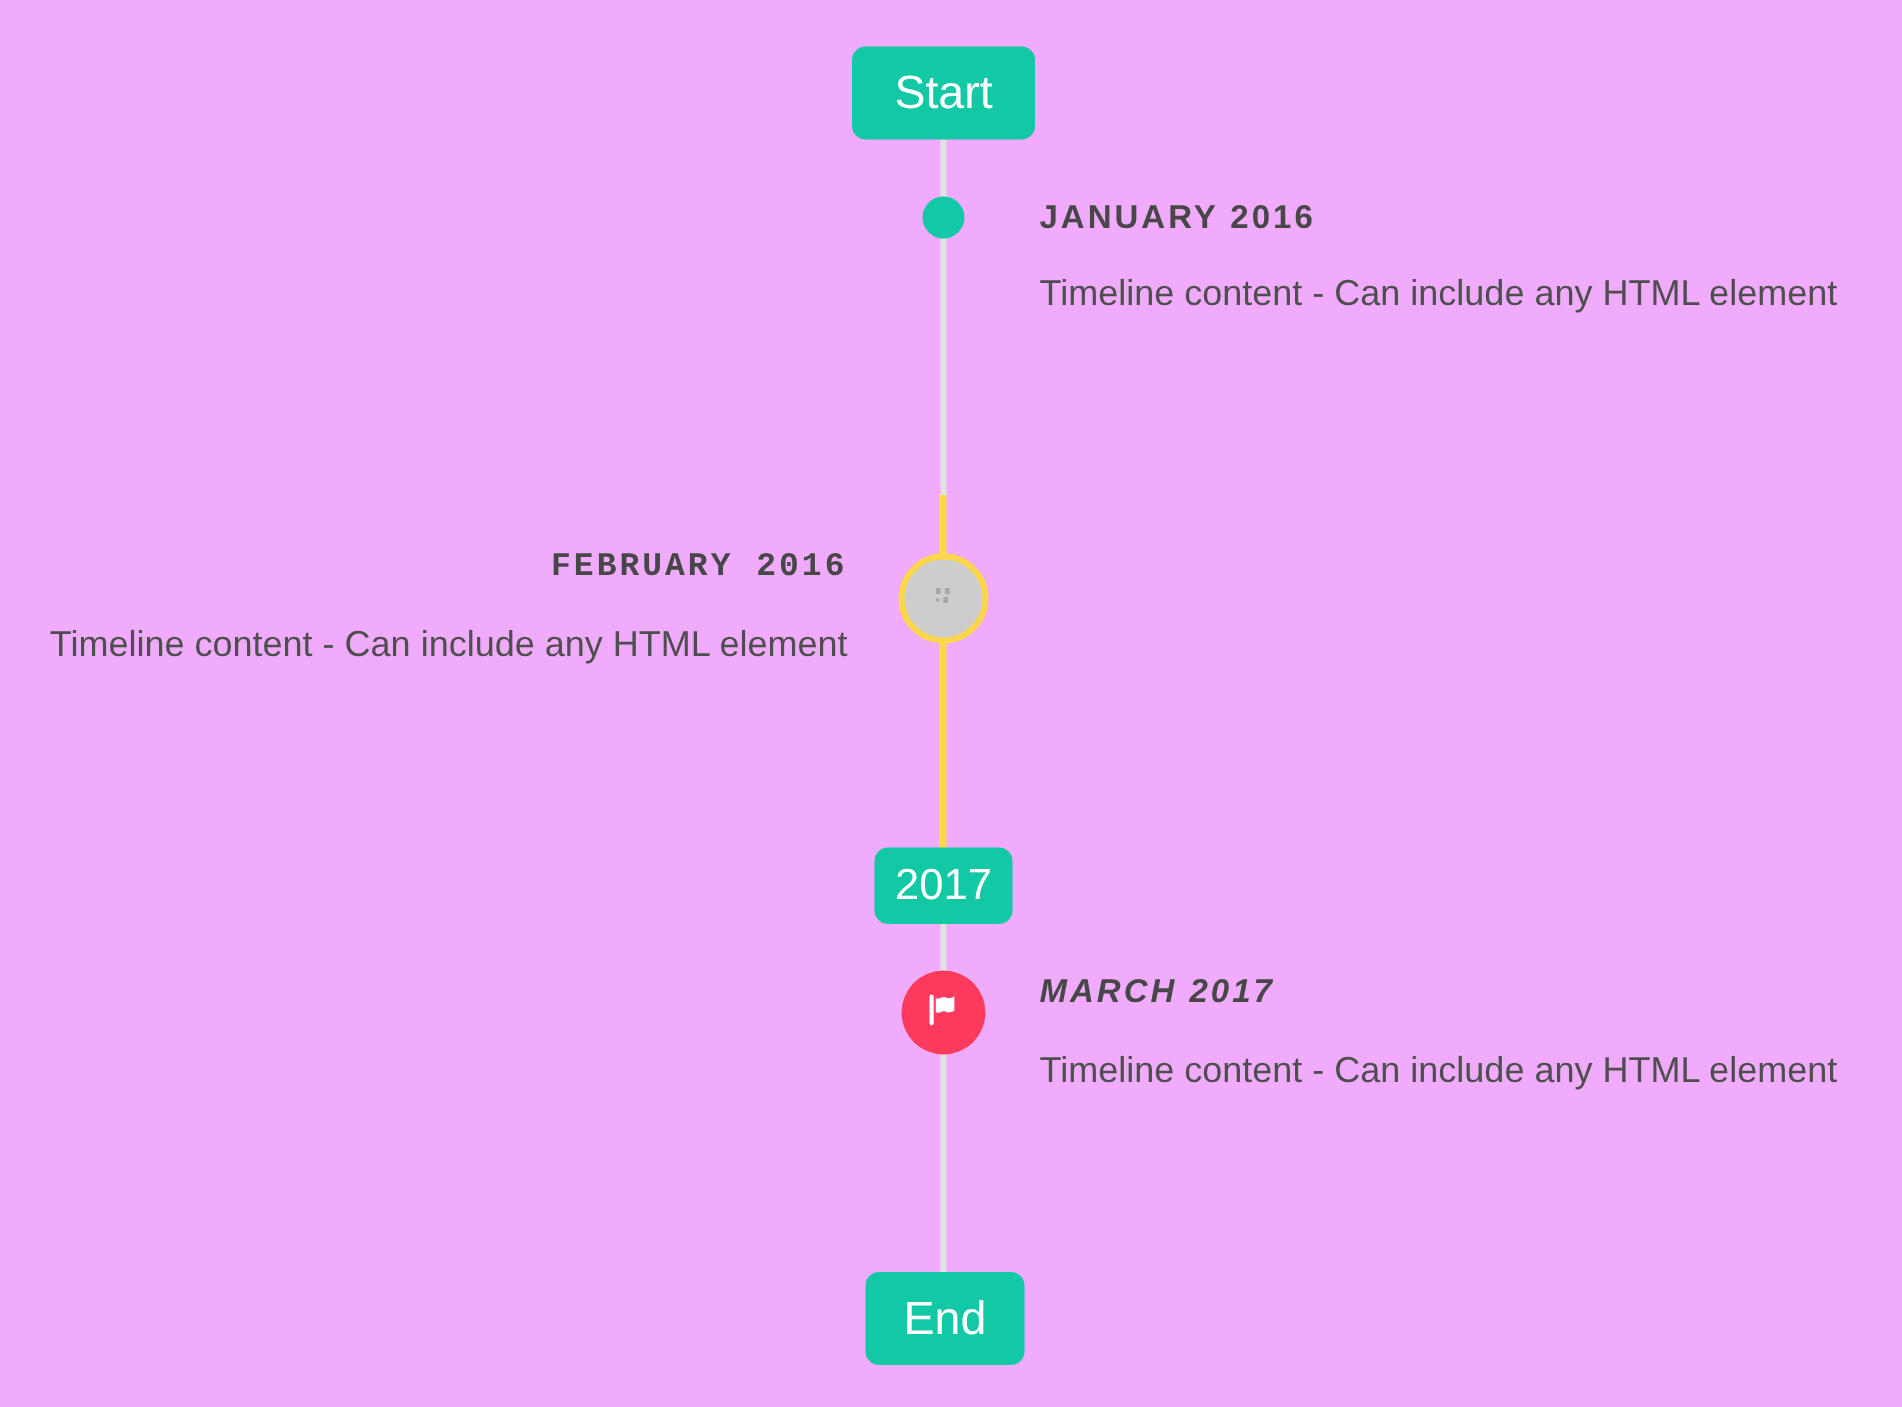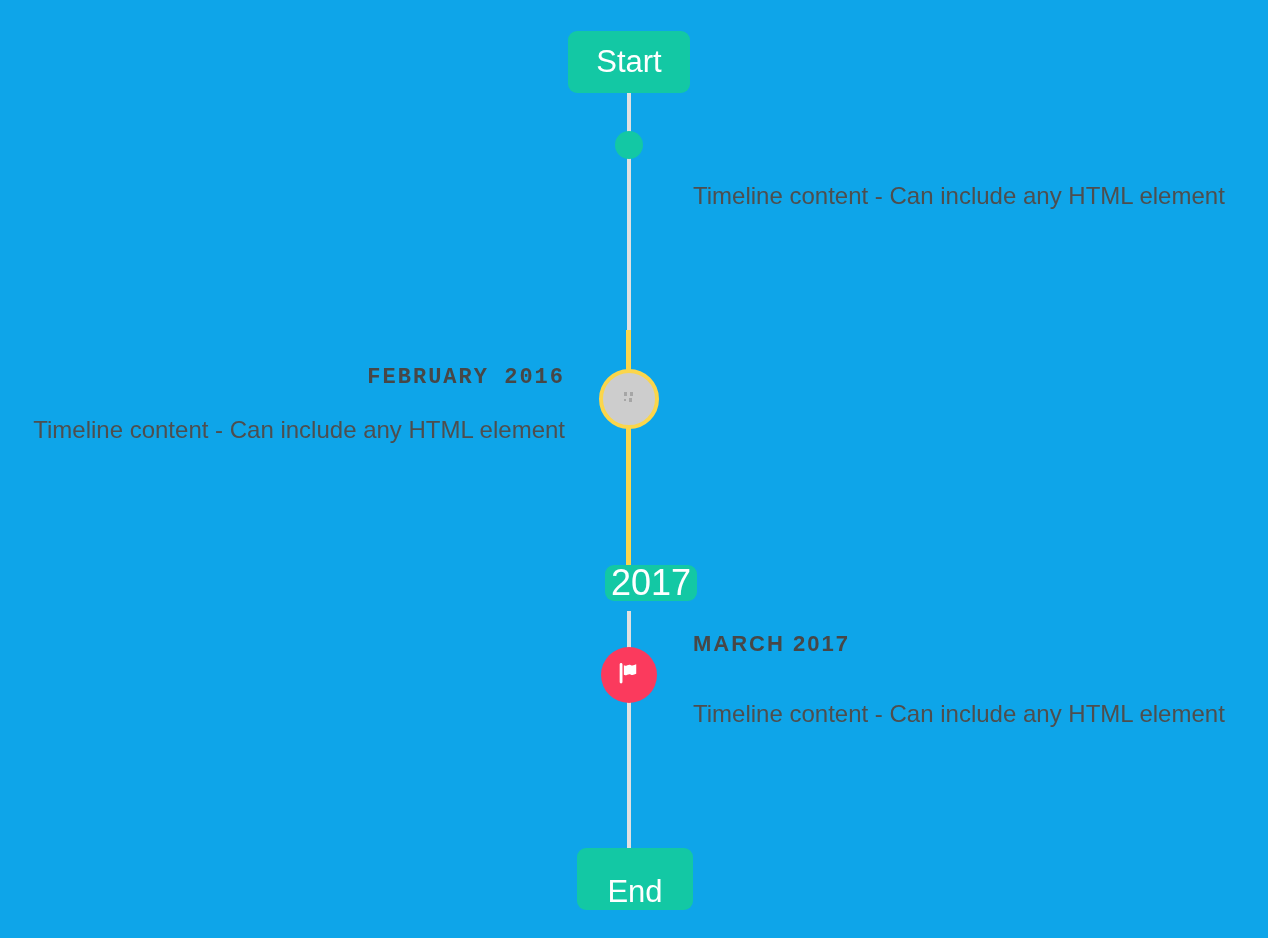--- a/index.html
+++ b/index.html
@@ -3,21 +3,21 @@
 <meta charset="utf-8">
 <style>
   * { margin: 0; padding: 0; box-sizing: border-box; }
   html, body { background: #ffffff; }
   body { font-family: "Liberation Sans", sans-serif; }
 
   .canvas {
     position: relative;
     width: 1268px;
     height: 938px;
-    background: #0ea5e9;
+    background: #f0abfc;
     overflow: hidden;
   }
 
   
   .vseg { position: absolute; z-index: 1; }
   .seg-gray-1 { left: 627px; top: 93px;  width: 4px; height: 237px; background: var(--line-gray); }
   .seg-yellow { left: 626px; top: 330px; width: 5px; height: 236px; background: var(--yellow); }
   .seg-gray-2 { left: 627px; top: 611px; width: 4px; height: 237px; background: var(--line-gray); }
 
   
@@ -25,22 +25,22 @@
     position: absolute;
     z-index: 3;
     display: flex;
     align-items: center;
     justify-content: center;
     background: var(--teal);
     color: var(--flag-text);
     border-radius: 9px;
   }
   .flag-start { left: 568px; top: 31px;  width: 122px; height: 62px; font-size: 31px; }
-  .flag-year  { left: 583px; top: 565px; width: 92px;  height: 36px; font-size: 36px; margin-left: 22px; }
-  .flag-end   { left: 577px; top: 848px; width: 116px; height: 62px; font-size: 31px; align-items: flex-end; }
+  .flag-year  { left: 583px; top: 565px; width: 92px;  height: 51px; font-size: 29px; }
+  .flag-end   { left: 577px; top: 848px; width: 106px; height: 62px; font-size: 31px; }
 
   
   .marker { position: absolute; z-index: 2; border-radius: 50%; }
   .marker-dot {
     left: 615px; top: 131px; width: 28px; height: 28px;
     background: var(--teal);
   }
   .marker-circle-yellow {
     left: 599px; top: 369px; width: 60px; height: 60px;
     background: var(--circle-gray);
@@ -70,37 +70,38 @@
     line-height: 48px;
     color: var(--content-text);
     width: 545px;
   }
   .title-jan { left: 693px; top: 132px; }
   .content-jan { left: 693px; top: 172px; }
 
   .title-feb { left: 25px; top: 365px; width: 540px; text-align: right; white-space: normal; font-family: Liberation Mono, monospace; }
   .content-feb { left: 25px; top: 406px; width: 540px; text-align: right; }
 
-  .title-mar { left: 693px; top: 631px; }
+  .title-mar { left: 693px; top: 648px; font-style: italic; }
   .content-mar { left: 693px; top: 690px; }
 </style>
 </head>
 <body style="--teal: #13c8a4; --red: #fb3a5d; --yellow: #fbd64b; --line-gray: #e1e1e1; --circle-gray: #cdcdcd; --title-text: #474747; --content-text: #4e4e4e; --flag-text: #ffffff;">
 
 <div class="canvas">
 
   <div class="vseg seg-gray-1"></div>
   <div class="vseg seg-yellow"></div>
   <div class="vseg seg-gray-2"></div>
 
   <div class="flag-badge flag-start">
     <span>Start</span>
   </div>
 
   <div class="marker marker-dot"></div>
+  <div class="item-title title-jan">JANUARY 2016</div>
   <div class="item-content content-jan">Timeline content - Can include any HTML element</div>
 
   <div class="marker marker-circle-yellow">
     <span>
       <svg width="16" height="16" viewBox="0 0 16 16" aria-hidden="true">
         <g fill="#9a9a9a" opacity="0.75">
           <rect x="3" y="3" width="3" height="4"></rect>
           <rect x="9" y="3" width="3" height="4"></rect>
           <rect x="3" y="10" width="2" height="2"></rect>
           <rect x="8" y="9" width="3" height="4"></rect>

